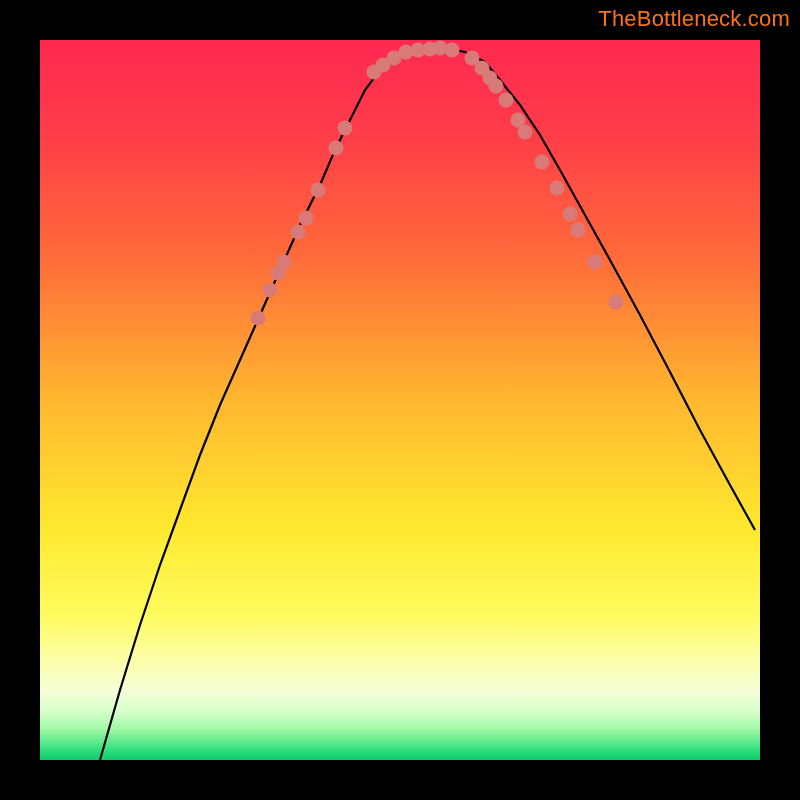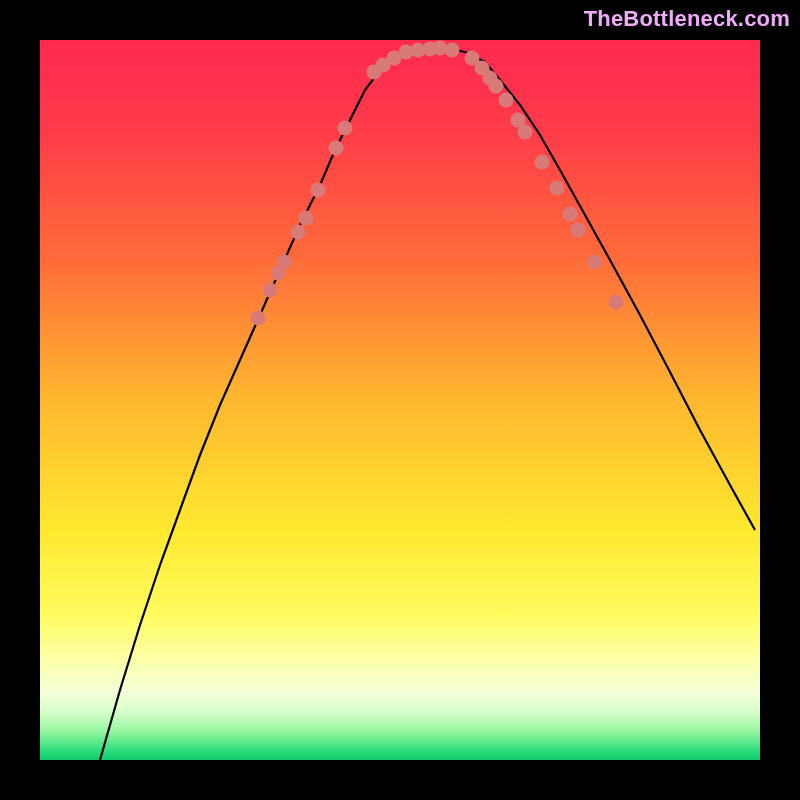--- a/index.html
+++ b/index.html
@@ -31,23 +31,23 @@
     position: absolute;
     left: 0;
     top: 0;
     width: 100%;
     height: 100%;
   }
   .watermark {
     position: absolute;
     top: 6px;
     right: 10px;
-    color: #f0abfc;
+    color: #f97316;
     font-size: 22px;
-    font-weight: 700;
+    font-weight: 400;
     letter-spacing: 0.2px;
   }
   svg.curve {
     position: absolute;
     left: 0;
     top: 0;
     width: 100%;
     height: 100%;
     overflow: visible;
   }

